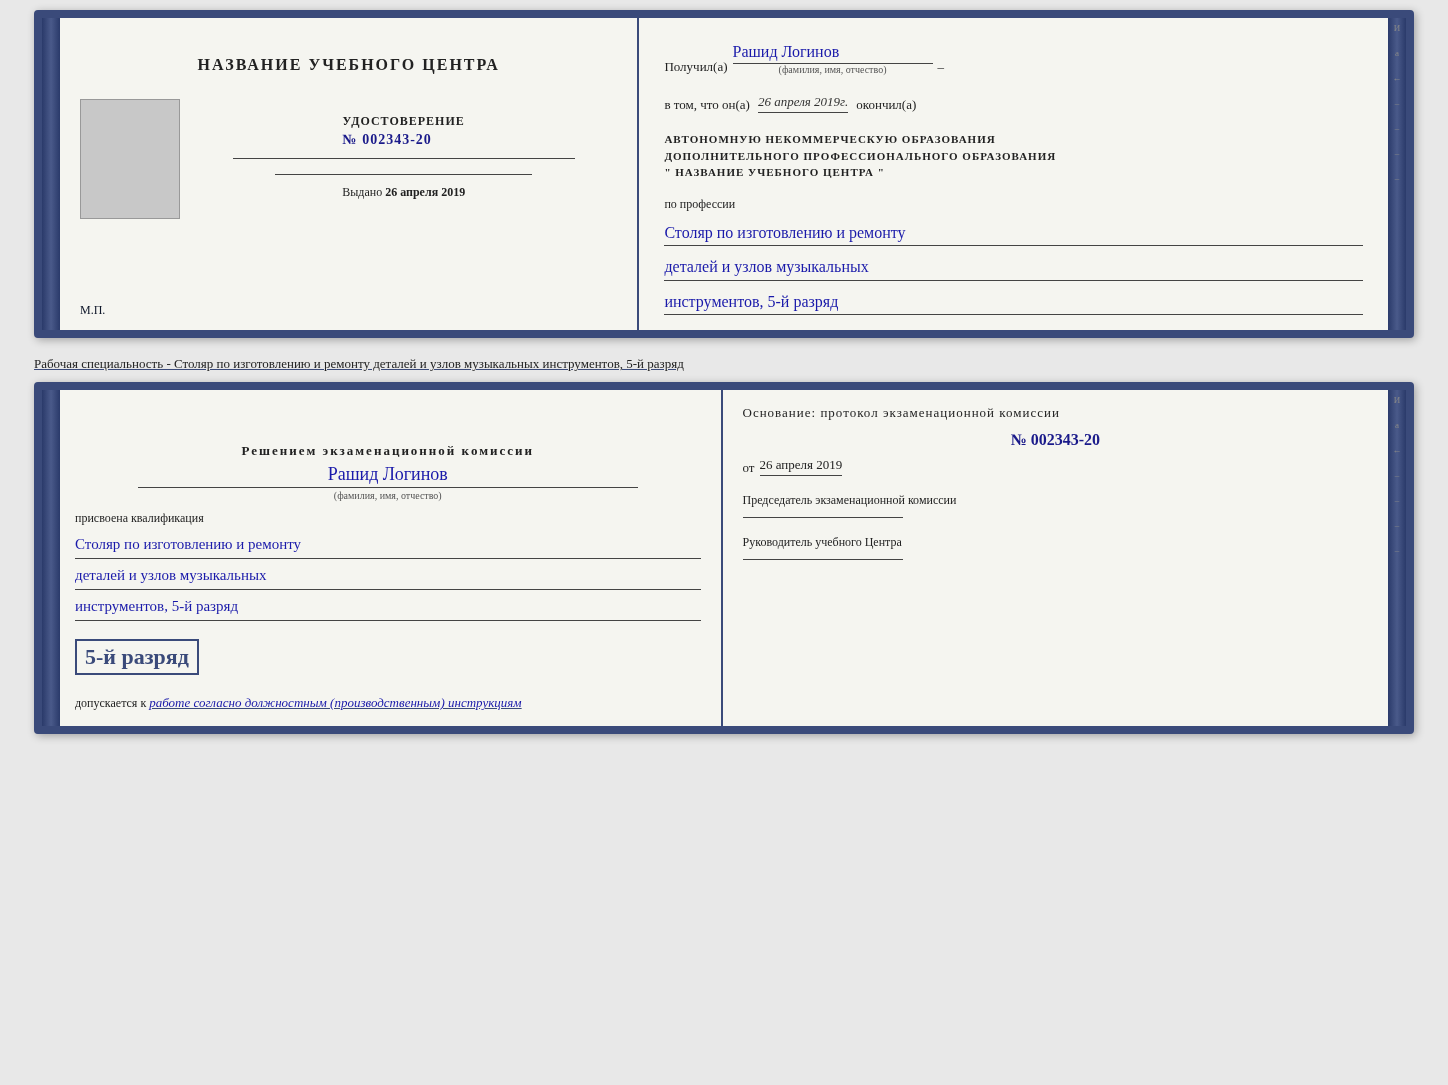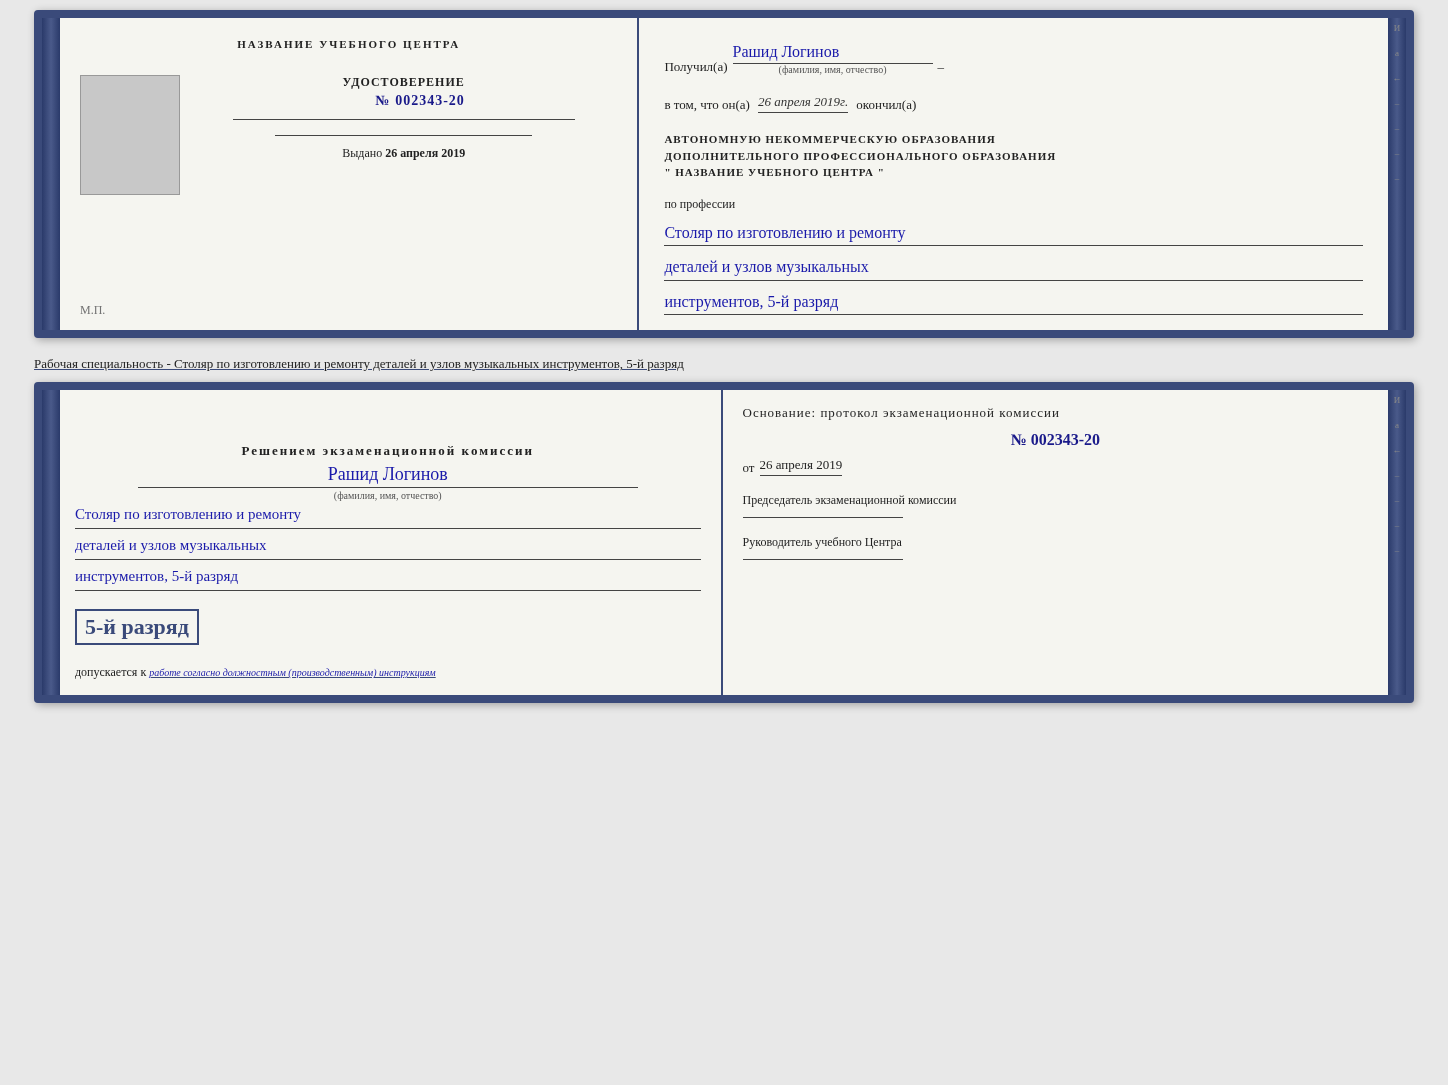--- a/index.html
+++ b/index.html
@@ -50,41 +50,41 @@
     }
 
     .cert-right-spine {
       width: 18px;
       background: linear-gradient(to left, #2a3a6a, #4a5a8a, #2a3a6a);
       flex-shrink: 0;
       position: relative;
     }
 
     .center-title {
-      font-size: 11px;
+      font-size: 16px;
       font-weight: bold;
       letter-spacing: 2px;
       text-align: center;
       color: #222;
-      margin-top: 0;
+      margin-top: 18px;
       margin-bottom: 15px;
     }
 
     .photo-placeholder {
       width: 100px;
       height: 120px;
       background: #c8c8c8;
       border: 1px solid #999;
       margin-top: 10px;
       flex-shrink: 0;
     }
 
     .cert-number-block {
-      text-align: right;
-      margin-top: 0;
+      text-align: left;
+      margin-top: 15px;
     }
 
     .cert-label {
       font-size: 12px;
       font-weight: bold;
       letter-spacing: 1px;
       color: #222;
     }
 
     .divider-line {
@@ -102,21 +102,21 @@
 
     .issued-date {
       font-weight: bold;
     }
 
     .mp-label {
       position: absolute;
       bottom: 12px;
       left: 20px;
       font-size: 12px;
-      color: #737373;
+      color: #0f172a;
     }
 
     
     .recipient-line {
       display: flex;
       align-items: flex-end;
       gap: 5px;
       font-size: 13px;
       color: #222;
       margin-top: 5px;
@@ -253,21 +253,21 @@
     }
 
     .admitted-text {
       font-size: 12px;
       color: #222;
       margin-top: 5px;
     }
 
     .admitted-handwritten {
       font-family: 'Segoe Script', 'Comic Sans MS', cursive;
-      font-size: 10px;
+      font-size: 13px;
       font-style: italic;
       color: #1a1aaa;
     }
 
     .basis-text {
       font-size: 13px;
       letter-spacing: 1px;
       color: #222;
       margin-bottom: 10px;
     }
@@ -400,20 +400,21 @@
 
   <div class="bottom-left">
     <div class="decision-title">Решением экзаменационной комиссии</div>
 
     <div style="text-align:center;">
       <span class="handwritten-name">Рашид Логинов</span>
       <span class="name-underline"></span>
       <span class="sub-label" style="margin-top:2px;">(фамилия, имя, отчество)</span>
     </div>
 
+    <div class="assigned-text">присвоена квалификация</div>
 
     <span class="handwritten-profession">Столяр по изготовлению и ремонту</span>
     <span class="handwritten-profession">деталей и узлов музыкальных</span>
     <span class="handwritten-profession">инструментов, 5-й разряд</span>
 
     <div class="rank-highlight">5-й разряд</div>
 
     <div class="admitted-text">
       <span>допускается к</span>
       <span class="admitted-handwritten" style="text-decoration:underline; text-decoration-color:#3a4a7a;">работе согласно должностным (производственным) инструкциям</span>

